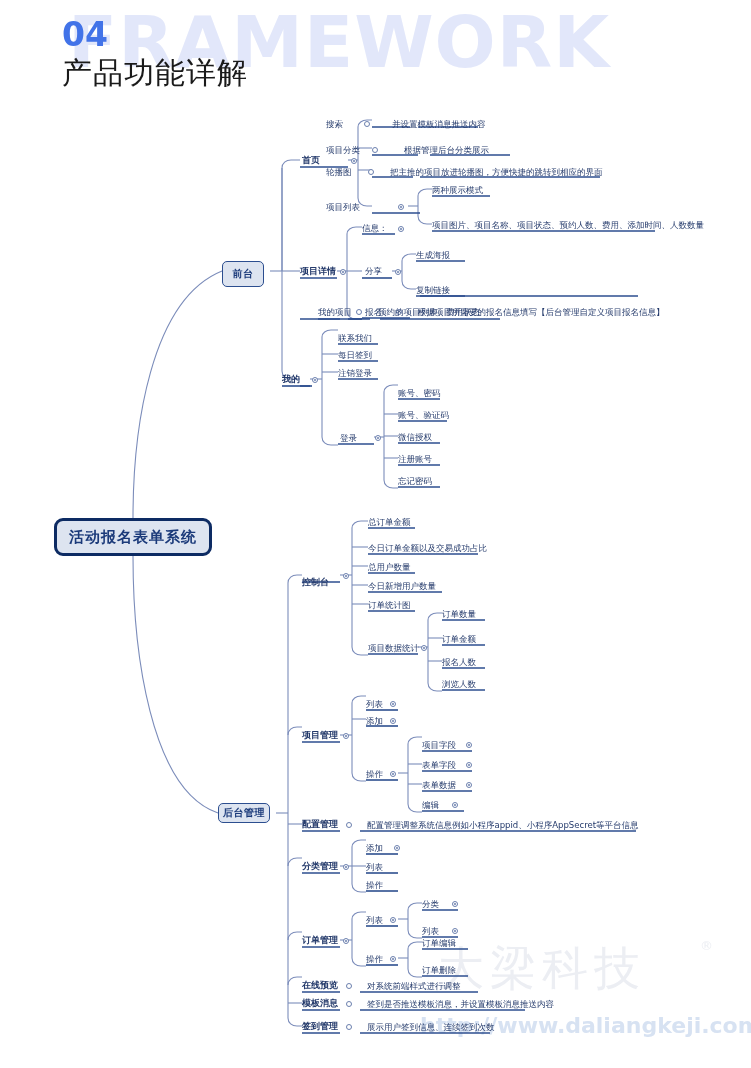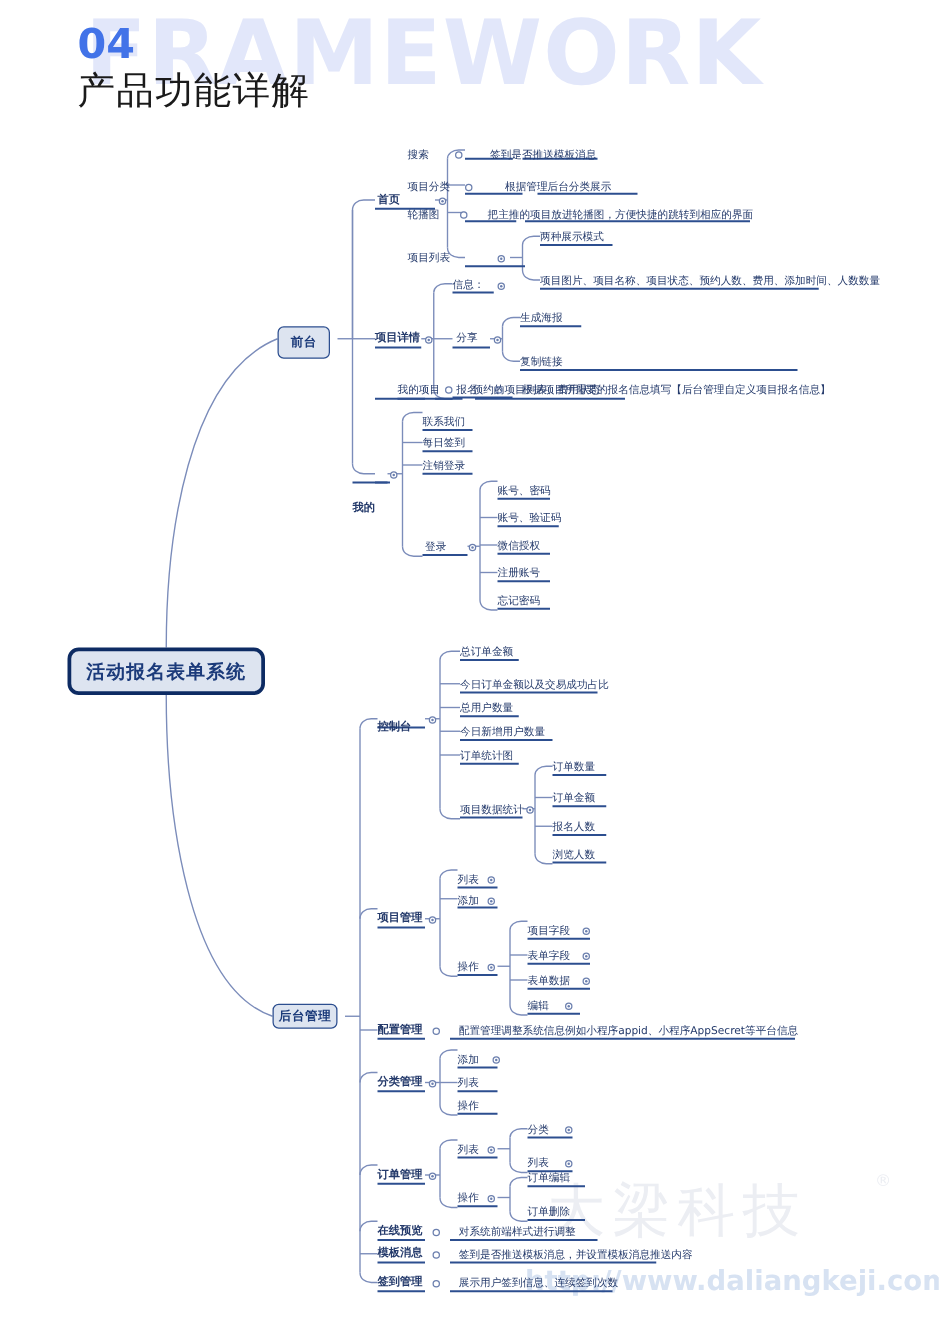--- a/index.html
+++ b/index.html
@@ -318,21 +318,21 @@
 <div class="rootbox">活动报名表单系统</div>
 
 <div class="branchbox" id="box-qiantai">前台</div>
 <div class="branchbox" id="box-houtai">后台管理</div>
 
 <div class="node lvl2" style="left:302px;top:156px;">首页</div>
 <div class="marker dot" style="left:351px;top:158px;"></div>
 
 <div class="node lvl3" style="left:326px;top:120px;">搜索</div>
 <div class="marker" style="left:364px;top:121px;"></div>
-<div class="node lvl3" style="left:392px;top:120px;">签到是否推送模板消息</div>
+<div class="node lvl3" style="left:392px;top:120px;">并设置模板消息推送内容</div>
 
 <div class="node lvl3" style="left:326px;top:146px;">项目分类</div>
 <div class="marker" style="left:372px;top:147px;"></div>
 <div class="node lvl3" style="left:404px;top:146px;">根据管理后台分类展示</div>
 
 <div class="node lvl3" style="left:326px;top:168px;">轮播图</div>
 <div class="marker" style="left:368px;top:169px;"></div>
 <div class="node lvl3" style="left:390px;top:168px;">把主推的项目放进轮播图，方便快捷的跳转到相应的界面</div>
 
 <div class="node lvl3" style="left:326px;top:203px;">项目列表</div>
@@ -352,21 +352,21 @@
 <div class="node lvl3" style="left:416px;top:286px;">复制链接</div>
 
 <div class="node lvl3" style="left:365px;top:308px;">报名</div>
 <div class="marker" style="left:396px;top:309px;"></div>
 <div class="node lvl3" style="left:418px;top:308px;">根据项目所需要的报名信息填写【后台管理自定义项目报名信息】</div>
 
 <div class="node lvl3" style="left:318px;top:308px;">我的项目</div>
 <div class="marker" style="left:356px;top:309px;"></div>
 <div class="node lvl3" style="left:378px;top:308px;">预约的项目列表、费用状态</div>
 
-<div class="node lvl2" style="left:282px;top:375px;margin-top:28px;">我的</div>
+<div class="node lvl2" style="left:282px;top:375px;">我的</div>
 <div class="marker dot" style="left:312px;top:377px;"></div>
 
 <div class="node lvl3" style="left:338px;top:334px;">联系我们</div>
 <div class="node lvl3" style="left:338px;top:351px;">每日签到</div>
 <div class="node lvl3" style="left:338px;top:369px;">注销登录</div>
 
 <div class="node lvl3" style="left:340px;top:434px;">登录</div>
 <div class="marker dot" style="left:375px;top:435px;"></div>
 <div class="node lvl3" style="left:398px;top:389px;">账号、密码</div>
 <div class="node lvl3" style="left:398px;top:411px;">账号、验证码</div>

